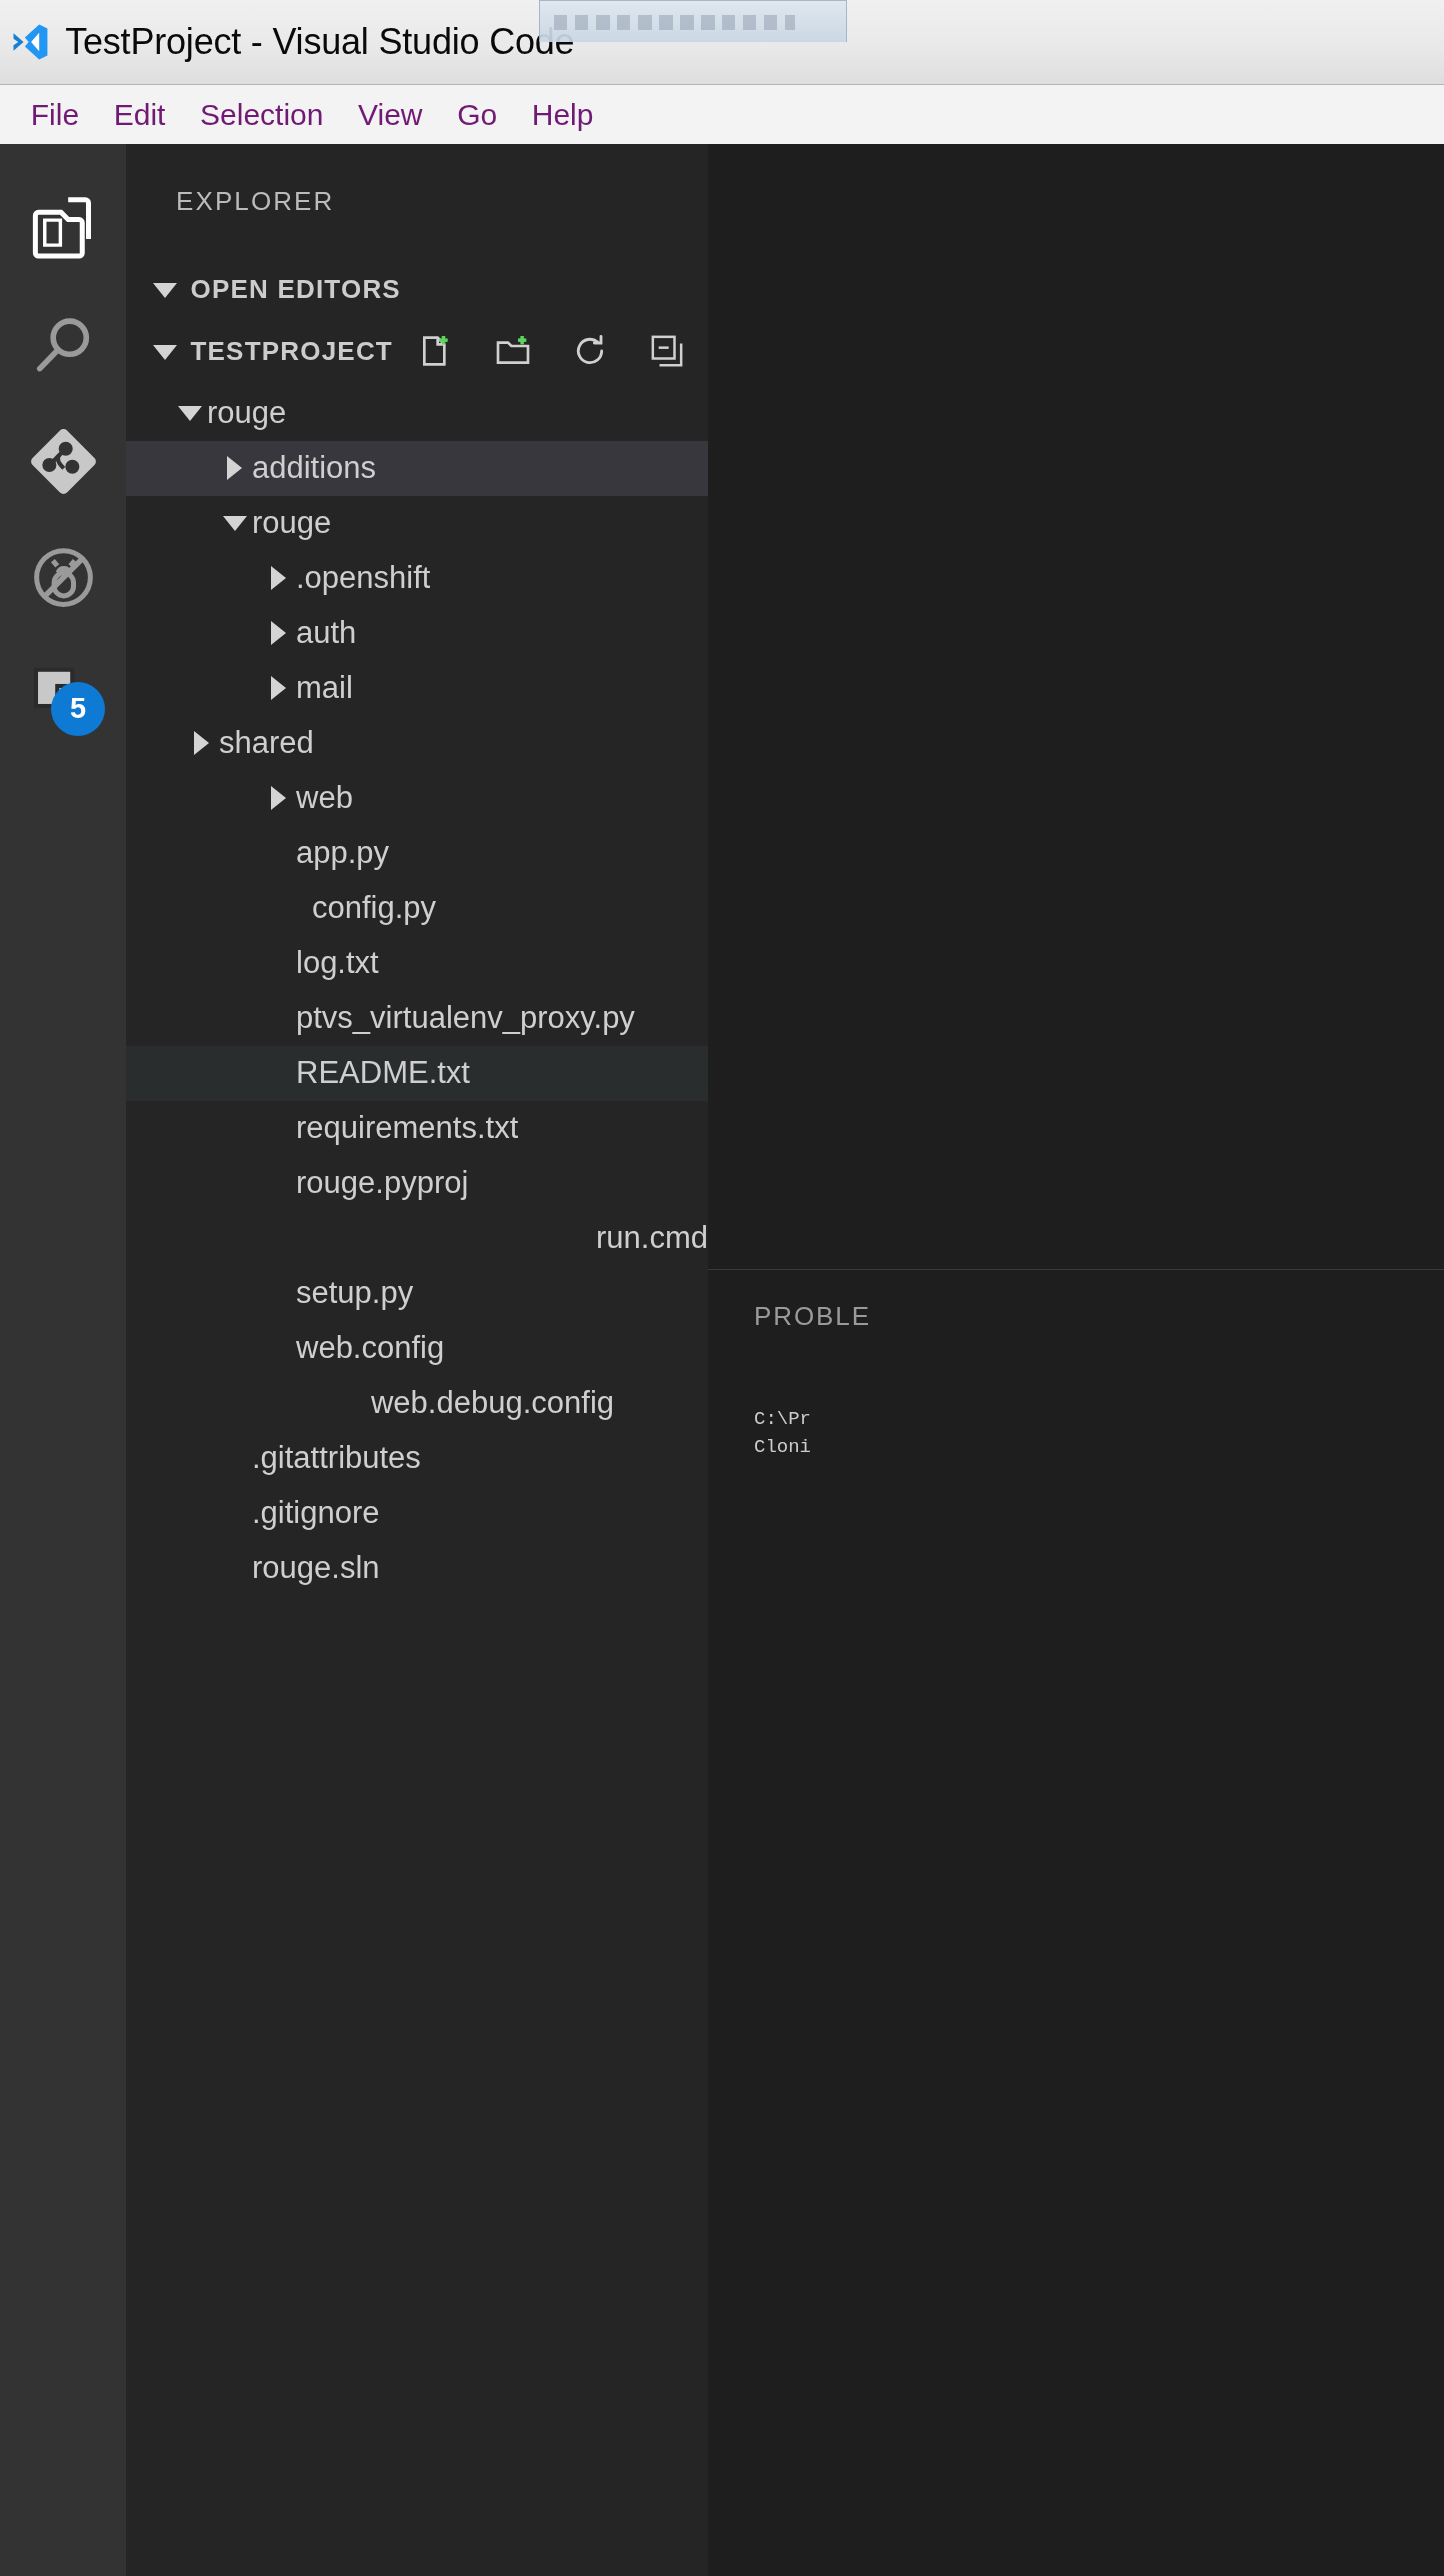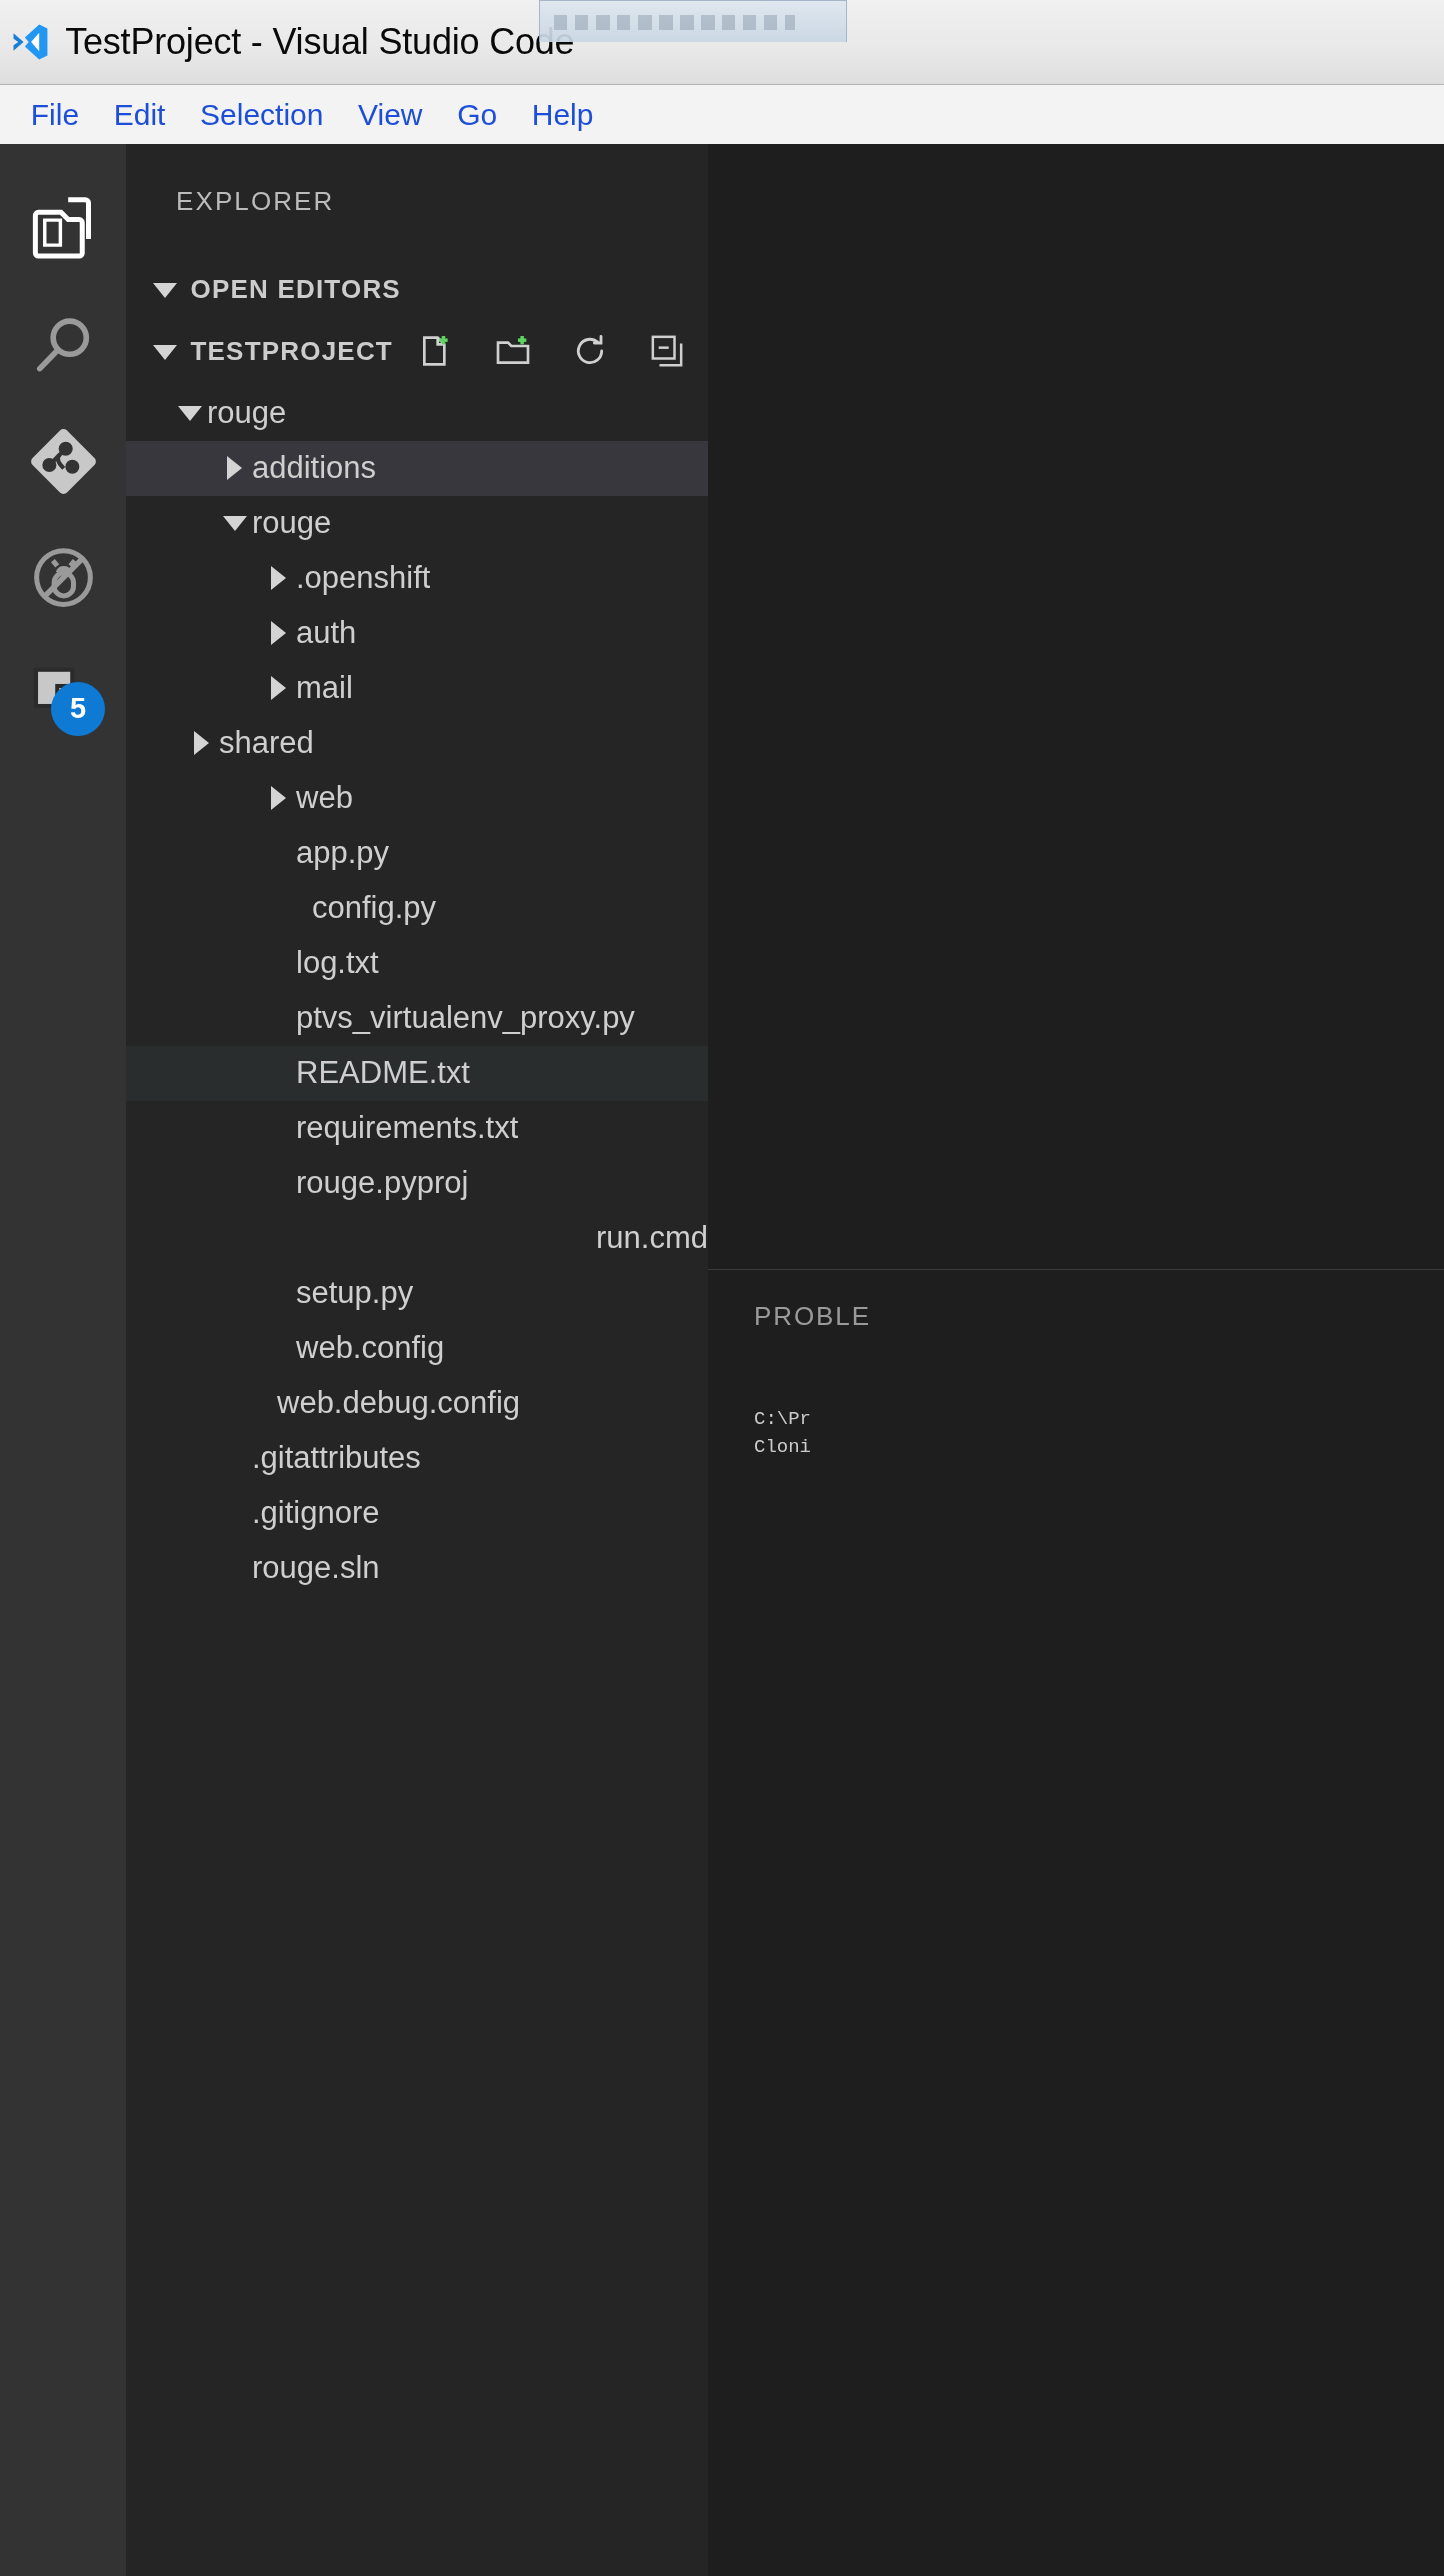--- a/index.html
+++ b/index.html
@@ -34,21 +34,21 @@
     opacity:.55;
   }
 
   
   .menubar {
     position:absolute; left:0; top:85px; width:1444px; height:60px;
     background:#f3f3f3; border-bottom:1px solid #cfcfcf;
     display:flex; align-items:center; padding-left:13.5px;
   }
   .menu-item {
-    font-size:30px; color:#1d4ed8; padding:3.9px 17.3px; white-space:nowrap;
+    font-size:30px; color:#701a75; padding:3.9px 17.3px; white-space:nowrap;
     font-family:"Liberation Sans", sans-serif;
   }
 
   
   .activitybar {
     position:absolute; left:0; top:144px; width:126px; height:2432px;
     background:#333333; display:flex; flex-direction:column; align-items:center;
     padding-top:27px;
   }
   .act-item {
@@ -347,21 +347,21 @@
           <span class="label">run.cmd</span>
         </div>
         <div class="row" style="padding-left: 135px;">
           <span class="twisty-slot"></span>
           <span class="label">setup.py</span>
         </div>
         <div class="row" style="padding-left: 135px;">
           <span class="twisty-slot"></span>
           <span class="label">web.config</span>
         </div>
-        <div class="row" style="padding-left: 116px;">
+        <div class="row" style="padding-left: 116px; justify-content: center;">
           <span class="twisty-slot"></span>
           <span class="label">web.debug.config</span>
         </div>
         <div class="row" style="padding-left: 91px;">
           <span class="twisty-slot"></span>
           <span class="label">.gitattributes</span>
         </div>
         <div class="row" style="padding-left: 91px;">
           <span class="twisty-slot"></span>
           <span class="label">.gitignore</span>

